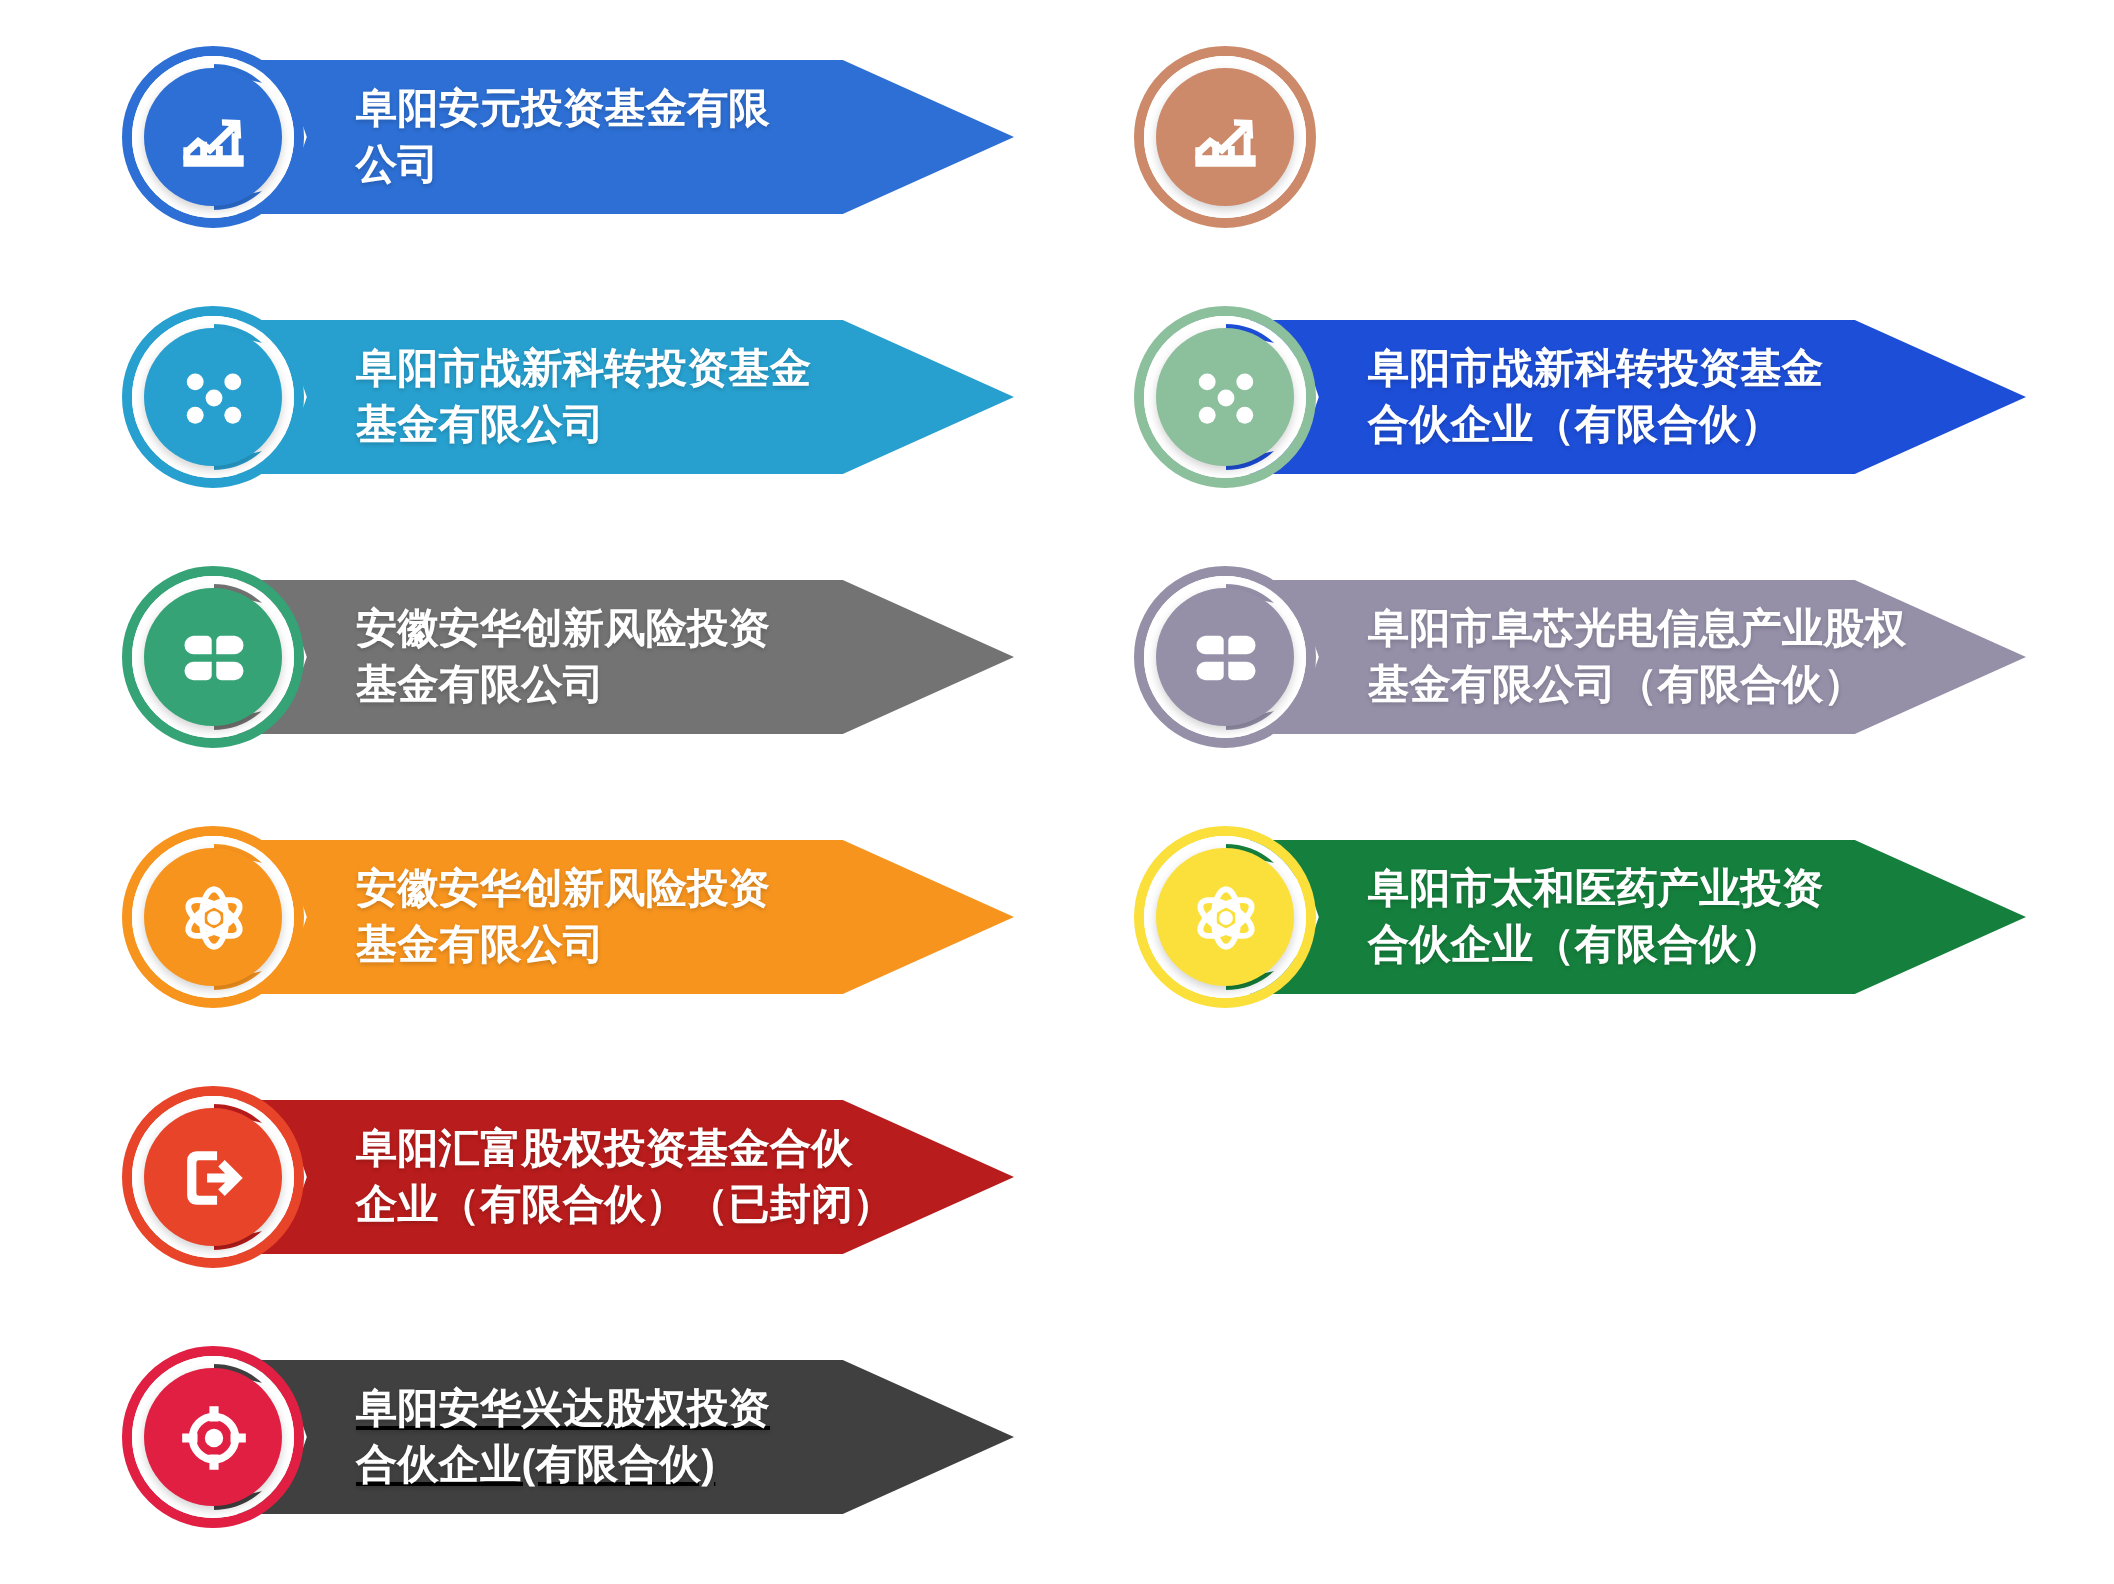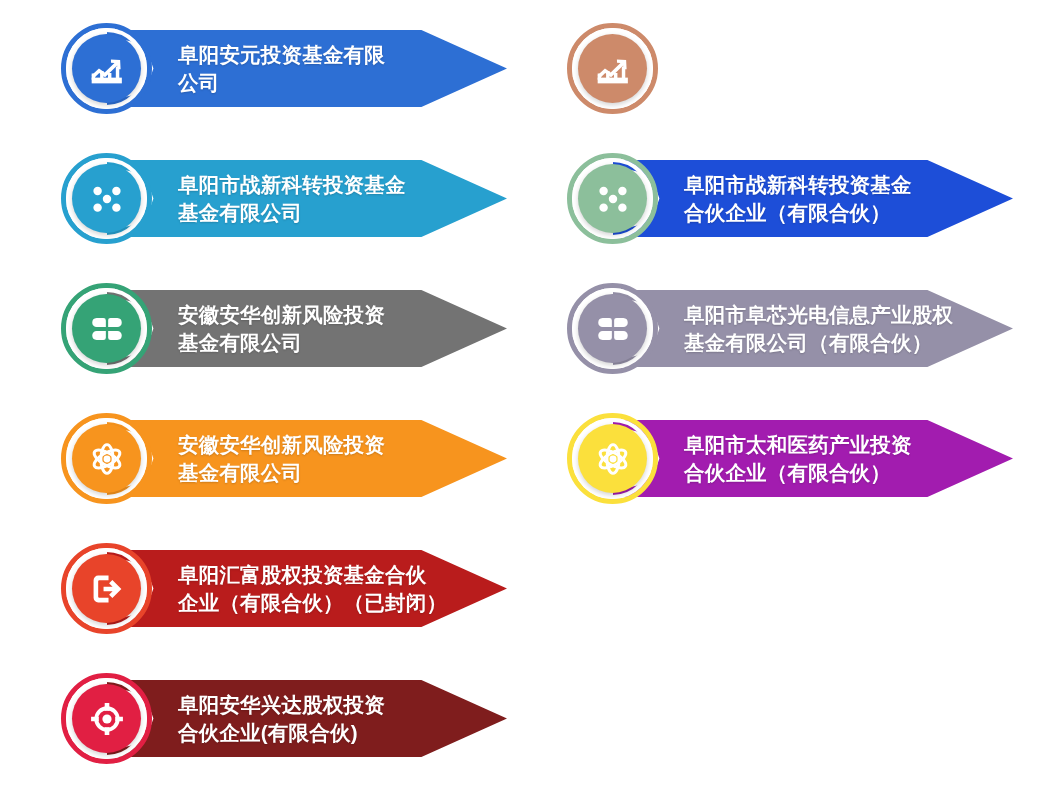--- a/index.html
+++ b/index.html
@@ -183,21 +183,21 @@
         <div class="disc"></div>
         <span class="glyph">
           <svg viewBox="0 0 48 48" aria-hidden="true">
             <path fill="#ffffff" d="M25.6 10.0H14.8A4.8 4.8 0 0 0 10 14.8v18.4A4.8 4.8 0 0 0 14.8 38h10.8v-4.8h-9.6a1.2 1.2 0 0 1-1.2-1.2V16a1.2 1.2 0 0 1 1.2-1.2h9.6z"></path>
             <path fill="#ffffff" d="M29.6 14.6l-3.4 3.4 3.6 3.6H20.4v4.8h9.4l-3.6 3.6 3.4 3.4 9.4-9.4z"></path>
           </svg>
         </span>
       </div>
     </div>
     <div class="item col-left" style="top: 650px;">
-      <div class="banner" style="background: #7f1d1d;">
+      <div class="banner" style="background: #404040; text-decoration: underline;">
         <span class="banner-text">阜阳安华兴达股权投资
 合伙企业(有限合伙)</span>
       </div>
       <div class="badge" style="color: rgb(225, 31, 67);">
         <div class="ring-outer"></div>
         <div class="ring-gap"></div>
         <div class="disc"></div>
         <span class="glyph">
           <svg viewBox="0 0 48 48" aria-hidden="true">
             <circle cx="24" cy="24" r="11.2" fill="none" stroke="#ffffff" stroke-width="4.0"></circle>
@@ -254,21 +254,21 @@
           <svg viewBox="0 0 48 48" aria-hidden="true">
             <path fill="#ffffff" d="M13.2 12.4h7.0a2.6 2.6 0 0 1 2.6 2.6v7.0h-9.6a4.6 4.6 0 0 1-4.6-4.6v0a5.0 5.0 0 0 1 4.6-5.0z"></path>
             <path fill="#ffffff" d="M34.8 12.4h-7.0a2.6 2.6 0 0 0-2.6 2.6v7.0h9.6a4.6 4.6 0 0 0 4.6-4.6v0a5.0 5.0 0 0 0-4.6-5.0z"></path>
             <path fill="#ffffff" d="M13.2 35.6h7.0a2.6 2.6 0 0 0 2.6-2.6v-7.0h-9.6a4.6 4.6 0 0 0-4.6 4.6v0a5.0 5.0 0 0 0 4.6 5.0z"></path>
             <path fill="#ffffff" d="M34.8 35.6h-7.0a2.6 2.6 0 0 1-2.6-2.6v-7.0h9.6a4.6 4.6 0 0 1 4.6 4.6v0a5.0 5.0 0 0 1-4.6 5.0z"></path>
           </svg>
         </span>
       </div>
     </div>
     <div class="item col-right" style="top: 390px;">
-      <div class="banner" style="background: #a21caf; align-items: center;">
+      <div class="banner" style="background: #15803d; align-items: center;">
         <span class="banner-text">阜阳市太和医药产业投资
 合伙企业（有限合伙）</span>
       </div>
       <div class="badge" style="color: rgb(251, 224, 60);">
         <div class="ring-outer"></div>
         <div class="ring-gap"></div>
         <div class="disc"></div>
         <span class="glyph">
           <svg viewBox="0 0 48 48" aria-hidden="true">
             <g fill="none" stroke="#ffffff" stroke-width="3.1">

